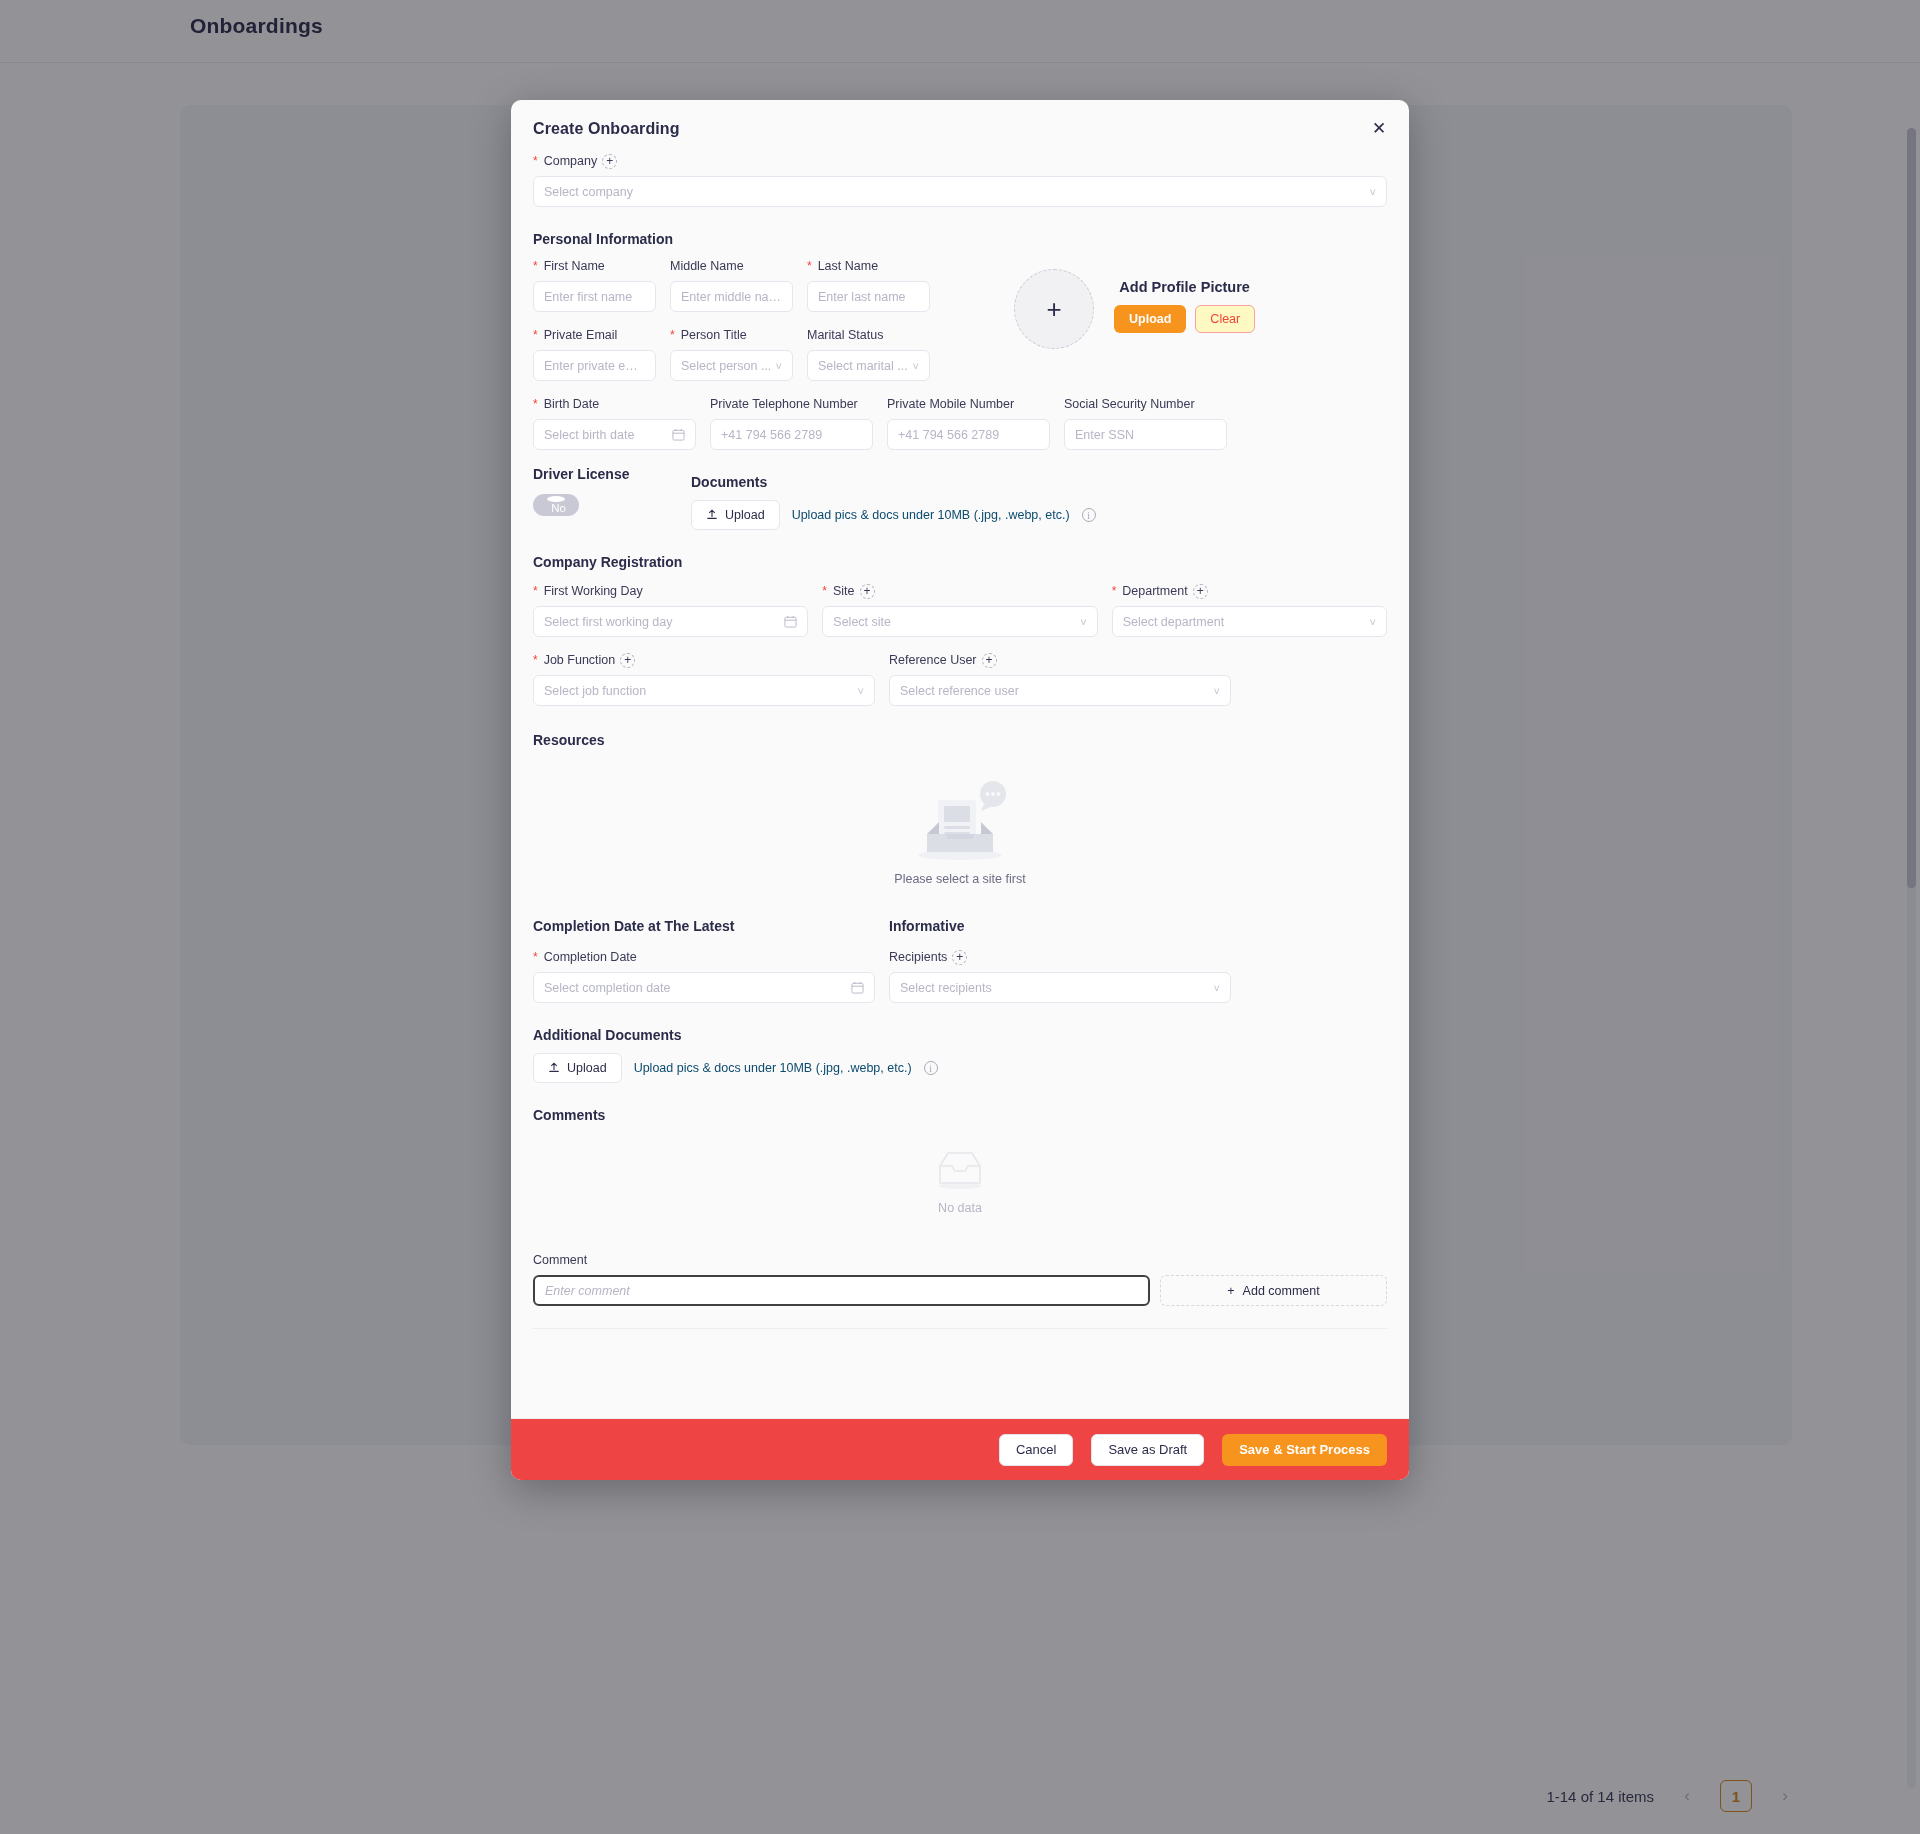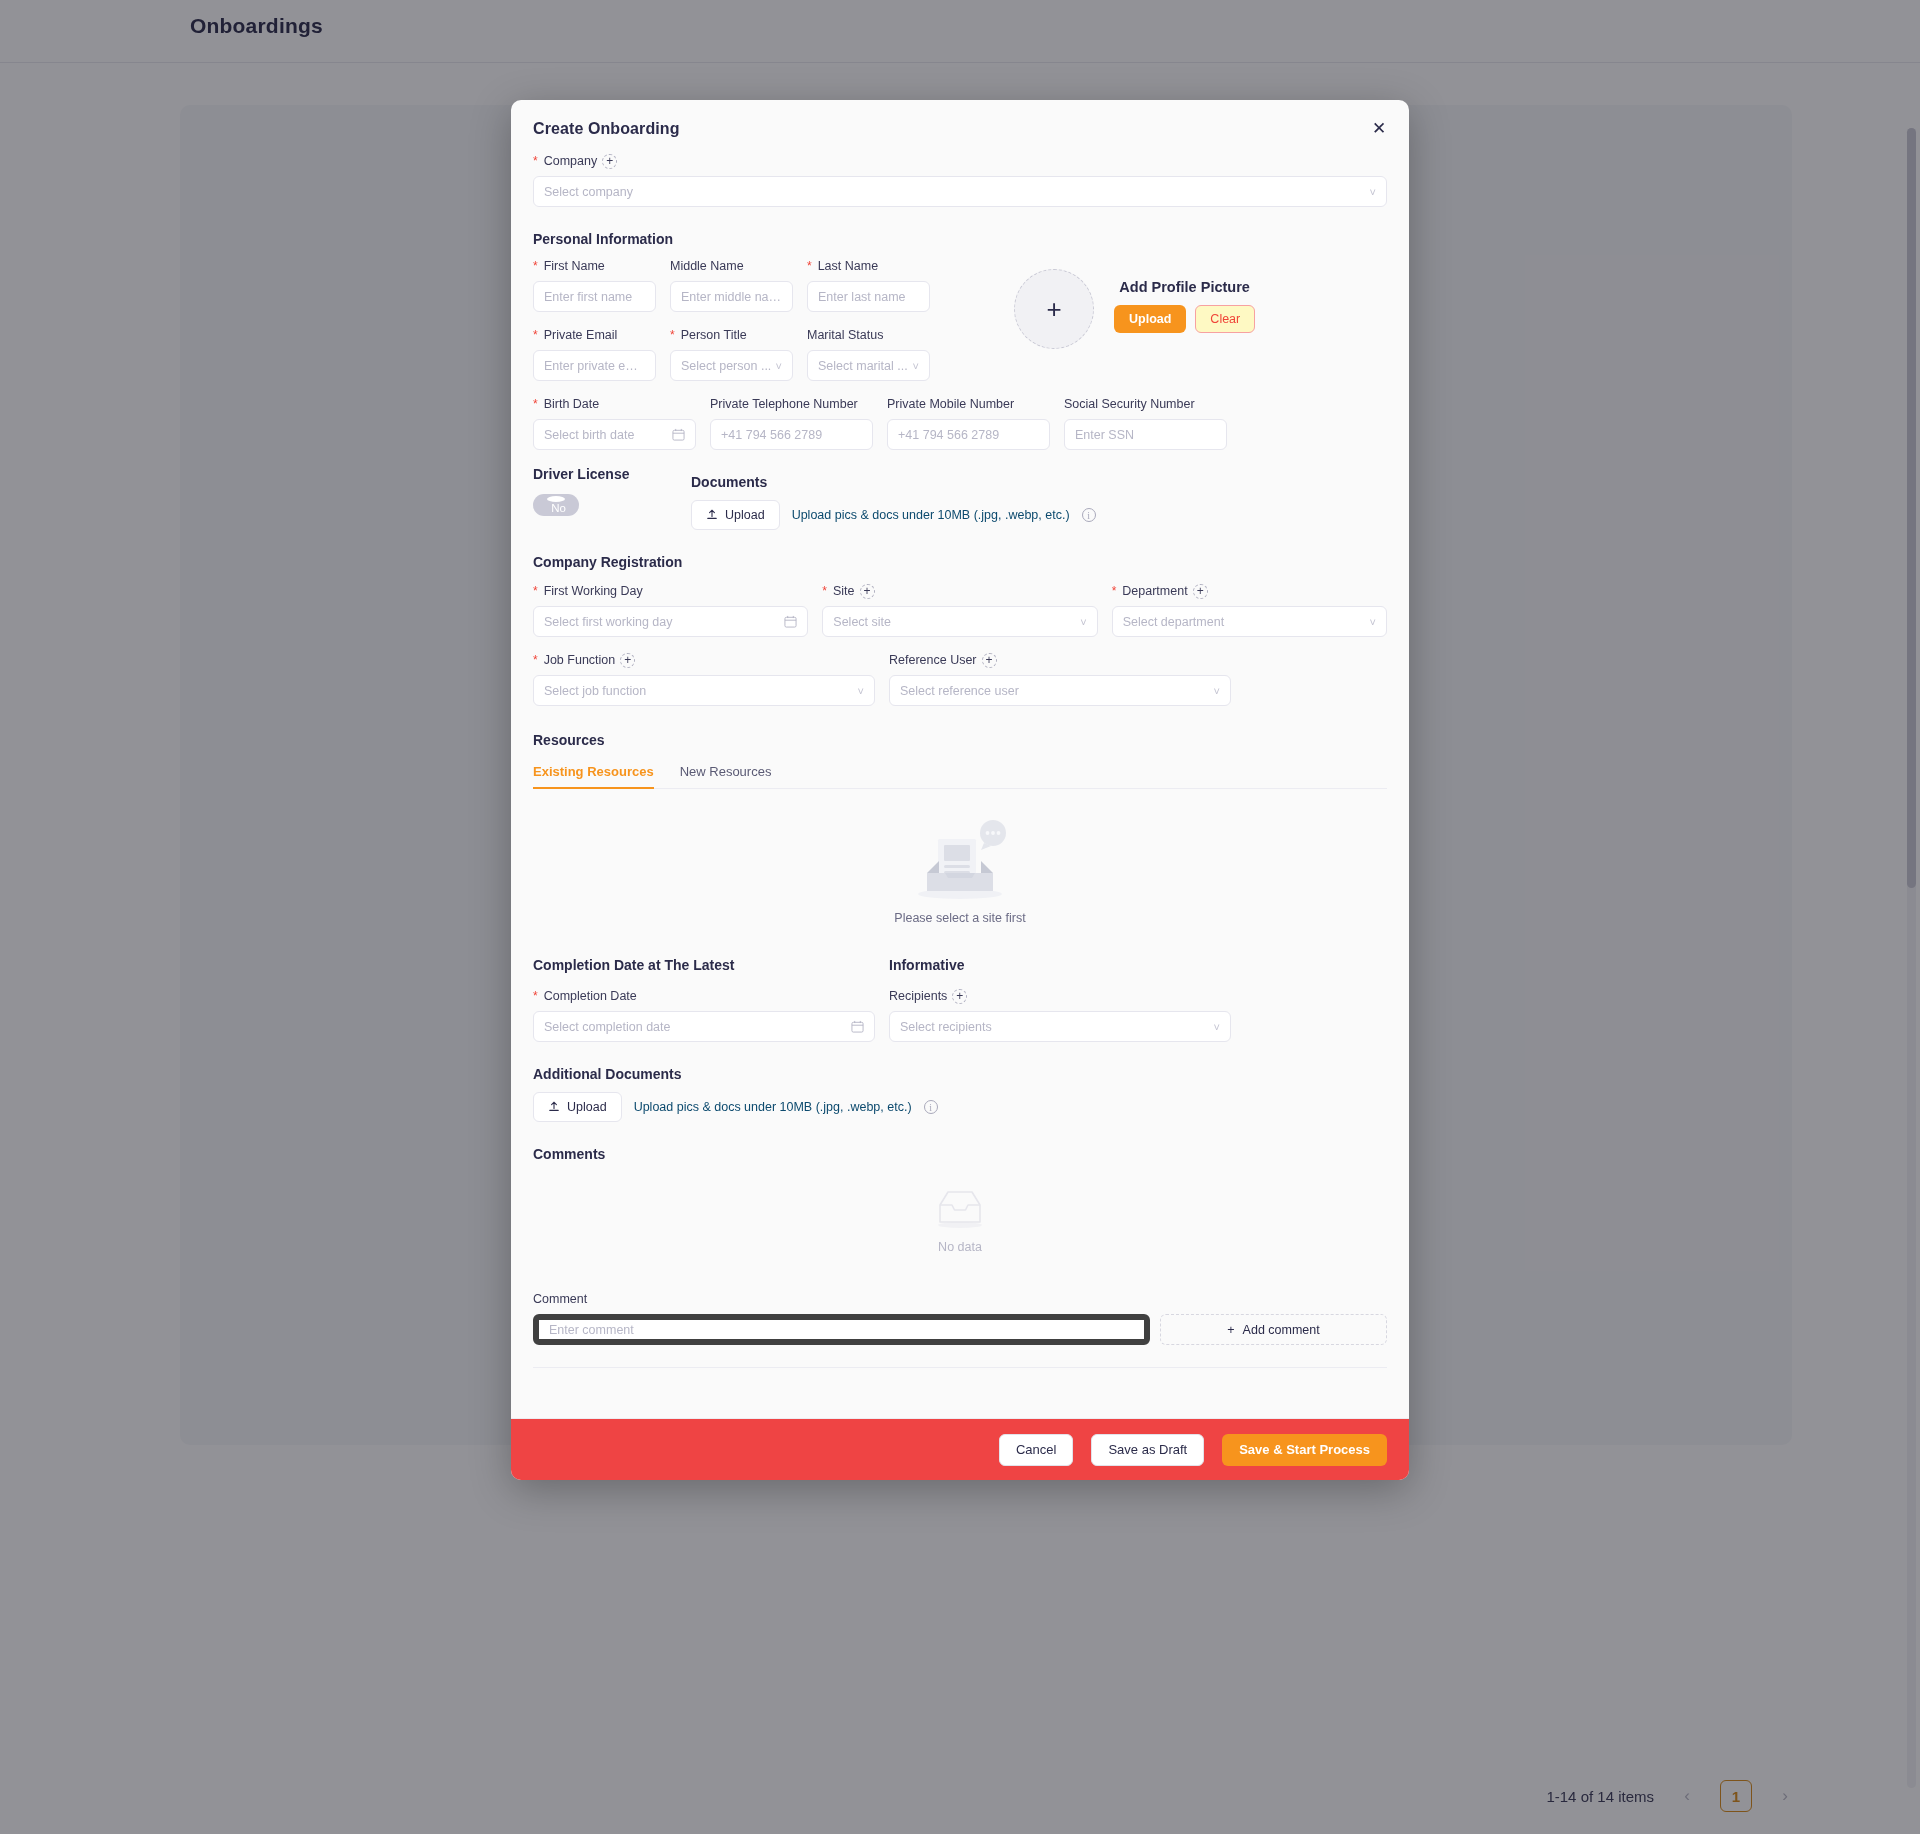--- a/index.html
+++ b/index.html
@@ -164,22 +164,22 @@
   .empty-text { font-size: 12.5px; color: #6b6b85; margin-top: 8px; }
   .empty-text.muted { color: #b6b6c6; }
 
   
   .two-col { display: flex; gap: 14px; margin-top: 6px; }
   .two-col > div { width: 342px; }
 
   
   .comment-row { display: flex; gap: 10px; margin-top: 6px; }
   .comment-input {
-    flex: 1; height: 31px; background: #ffffff; border: 6px solid #404040; border-radius: 6px;
-    padding: 0 10px; display: flex; align-items: center; font-size: 12.5px; color: #b6b6c6;
+    flex: 1; height: 31px; background: #ffffff; border: 2px solid #404040; border-radius: 6px;
+    padding: 0 10px; display: flex; align-items: center; font-size: 12.5px; color: #b6b6c6; font-style: italic;
   }
   .add-comment {
     width: 227px; height: 31px; border: 1px dashed #d7d7e0; border-radius: 6px;
     display: flex; align-items: center; justify-content: center; gap: 8px;
     font-size: 12.5px; color: #2b2b4a; background: #fafafa; cursor: pointer;
   }
 
   .modal-footer {
     height: 62px; border-top: 1px solid #ececf2; background: #ef4444;
     display: flex; align-items: center; justify-content: flex-end; gap: 18px; padding: 0 22px;
@@ -428,24 +428,20 @@
           <span class="plus-circle">+</span>
         </div>
         <div class="ctl">
           <span class="ph">Select reference user</span>
           <span class="caret">˅</span>
         </div>
       </div>
     </div>
 
     <div class="section-title" style="margin-top:26px">Resources</div>
-    <div class="tabs">
-      <div class="tab active">Existing Resources</div>
-      <div class="tab">New Resources</div>
-    </div>
     <div class="empty-wrap">
       <svg width="110" height="86" viewBox="0 0 110 86">
         <ellipse cx="55" cy="77" rx="42" ry="5" fill="#f0f1f5"></ellipse>
         <circle cx="88" cy="16" r="13" fill="#e4e6ec"></circle>
         <path d="M79 26 L76 33 L86 29 Z" fill="#e4e6ec"></path>
         <circle cx="82.5" cy="16" r="1.9" fill="#f7f8fa"></circle>
         <circle cx="88" cy="16" r="1.9" fill="#f7f8fa"></circle>
         <circle cx="93.5" cy="16" r="1.9" fill="#f7f8fa"></circle>
         <rect x="33" y="22" width="38" height="42" rx="1.5" fill="#f1f2f6"></rect>
         <rect x="39" y="28" width="26" height="16" rx="1" fill="#dcdee6"></rect>

